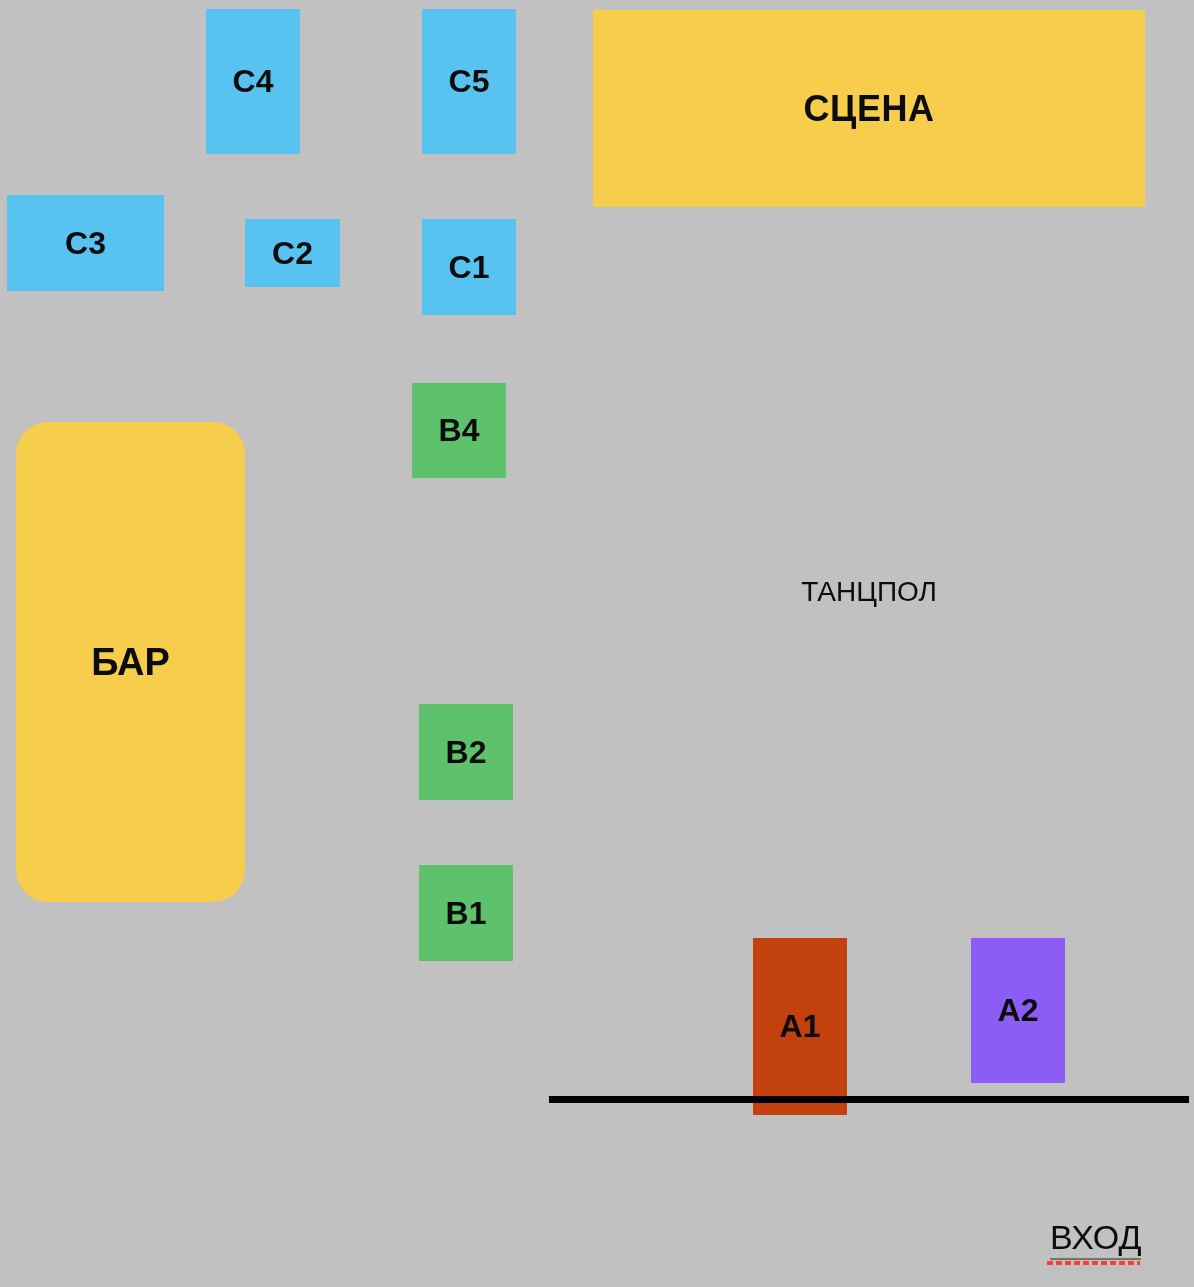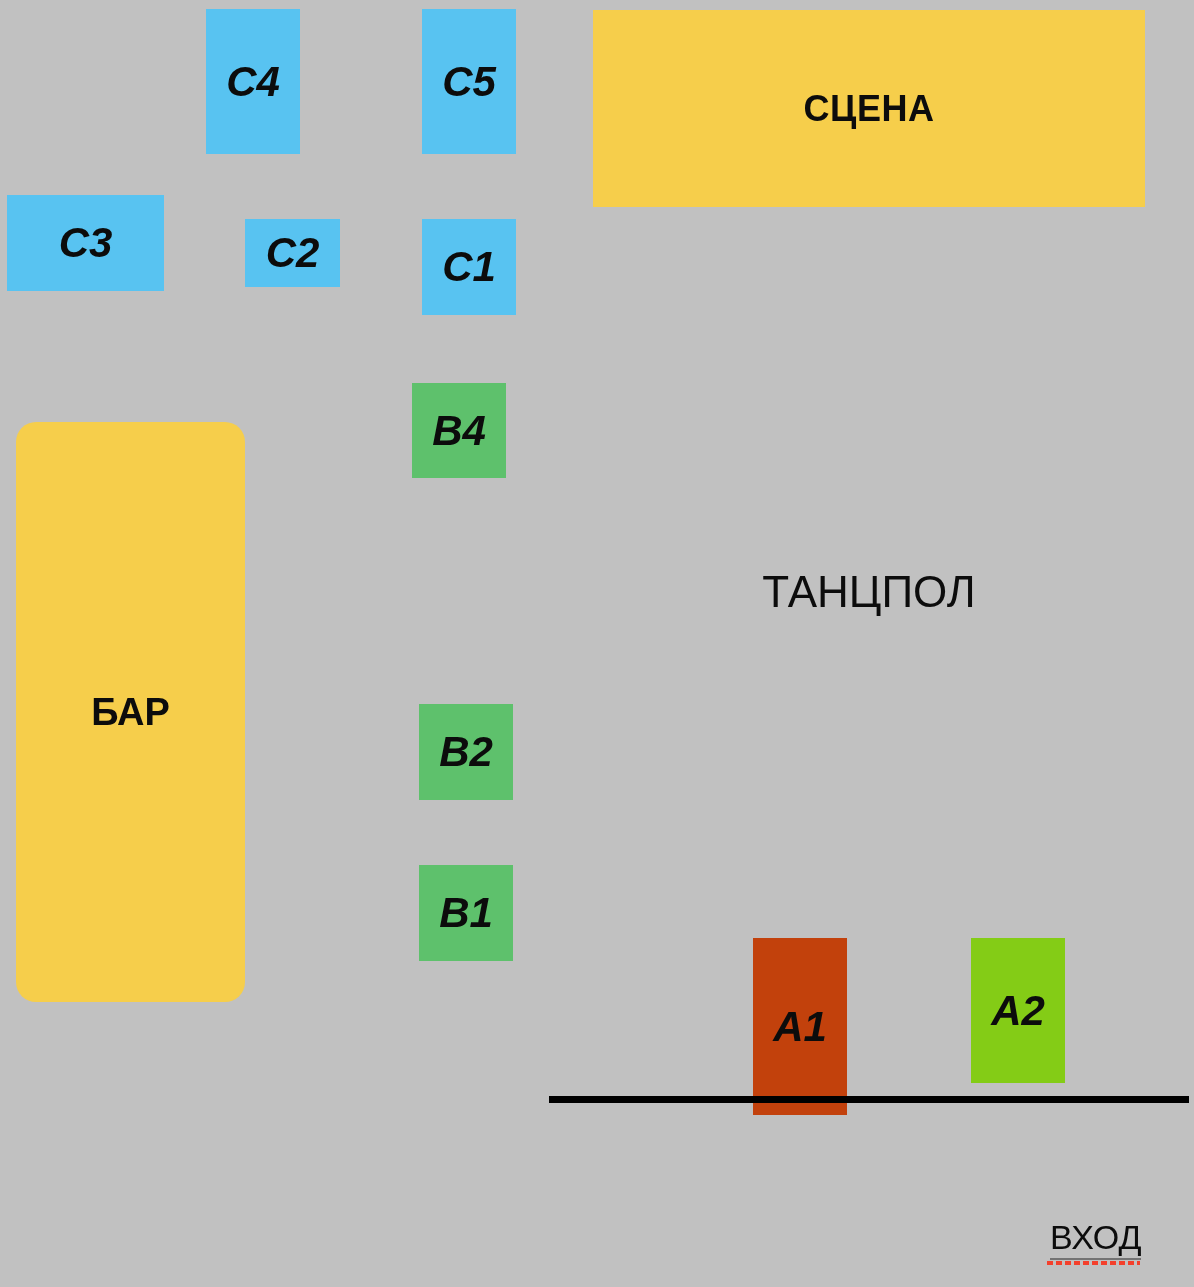--- a/index.html
+++ b/index.html
@@ -25,48 +25,47 @@
     left: 593px; top: 10px;
     width: 552px; height: 197px;
   }
   .stage .zone-label {
     font-size: 36px;
     font-weight: 700;
     letter-spacing: 0.5px;
   }
   .bar {
     left: 16px; top: 422px;
-    width: 229px; height: 580px;
-    border-radius: 20px;
+    width: 229px; height: 480px;
+    border-radius: 32px;
   }
   .bar .zone-label {
     font-size: 38px;
     font-weight: 700;
   }
   .dancefloor {
     position: absolute;
     left: 593px; top: 570px;
     width: 552px;
     text-align: center;
-    font-size: 44px;
+    font-size: 28px;
     font-weight: 400;
     color: #0c0c0c;
     line-height: 44px;
   }
   .tables-layer { position: absolute; left: 0; top: 0; width: 100%; height: 100%; }
   .table {
     position: absolute;
     display: flex;
     align-items: center;
     justify-content: center;
     color: #0c0c0c;
-    font-size: 42px;
+    font-size: 32px;
     font-weight: 600;
     cursor: pointer;
-    font-style: italic;
   }
   .divider {
     position: absolute;
     left: 549px; top: 1096px;
     width: 640px; height: 7px;
     background: #000;
   }
   .entrance {
     position: absolute;
     left: 1050px; top: 1218px;
@@ -122,21 +121,21 @@
   </div>
       <div class="table" style="left: 419px; top: 704px; width: 94px; height: 96px; background: rgb(94, 193, 108);">
     <span class="table-label">B2</span>
   </div>
       <div class="table" style="left: 419px; top: 865px; width: 94px; height: 96px; background: rgb(94, 193, 108);">
     <span class="table-label">B1</span>
   </div>
       <div class="table" style="left: 753px; top: 938px; width: 94px; height: 177px; background: #c2410c;">
     <span class="table-label">A1</span>
   </div>
-      <div class="table" style="left: 971px; top: 938px; width: 94px; height: 145px; background: #84cc16;">
+      <div class="table" style="left: 971px; top: 938px; width: 94px; height: 145px; background: #8b5cf6;">
     <span class="table-label">A2</span>
   </div>
     </div>
 
   <div class="divider" style="background: rgb(0, 0, 0);"></div>
 
   <div class="entrance">
     <span class="entrance-text">ВХОД</span>
     <span class="entrance-dashes" style="background: repeating-linear-gradient(90deg, rgb(244, 64, 44) 0px, rgb(244, 64, 44) 6px, transparent 6px, transparent 9px);"></span>
   </div>

